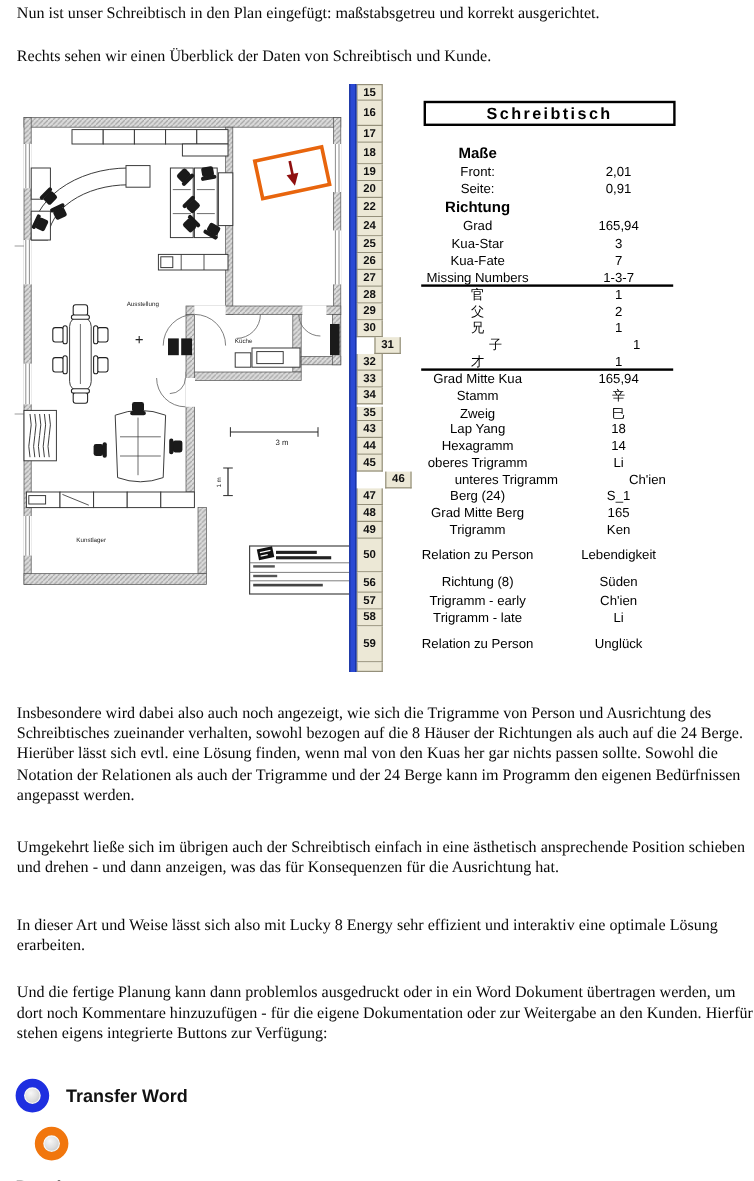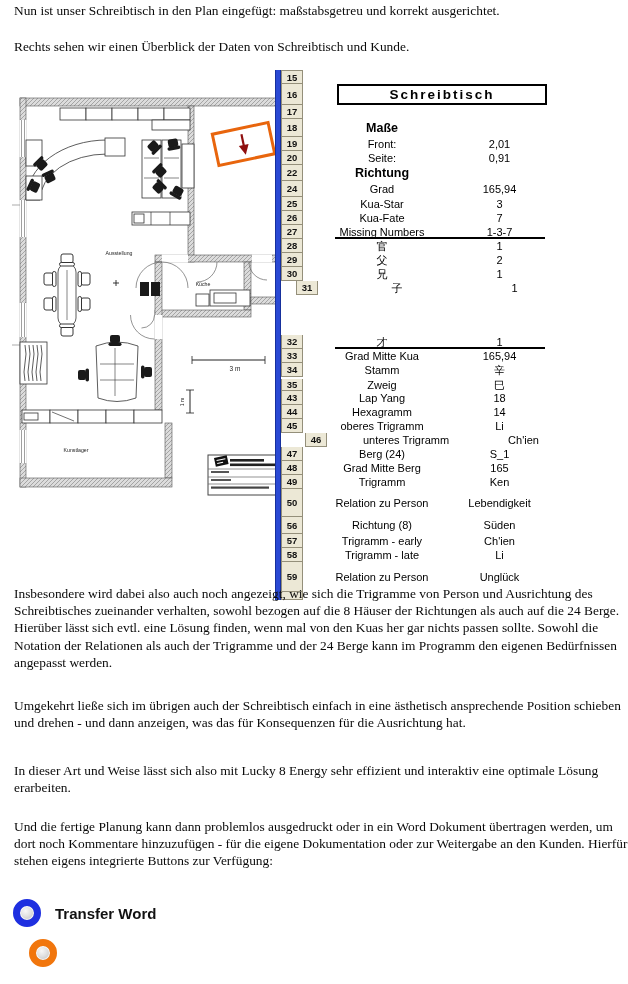--- a/index.html
+++ b/index.html
@@ -1,21 +1,21 @@
 <!DOCTYPE html>
 <html><head>
 <meta charset="utf-8">
 <style>
   html,body{margin:0;padding:0;background:#fff;}
   #page{position:relative;width:628px;height:984px;background:#fff;overflow:hidden;
         font-family:"Liberation Serif",serif;color:#000;}
   .para{position:absolute;left:14px;width:622px;font-size:13.4px;line-height:17.2px;color:#0a0a0a;}
 
   
-  #excel-panel{position:absolute;left:275px;top:70px;width:289px;background:#fff;
+  #excel-panel{position:absolute;left:291px;top:70px;width:289px;background:#fff;
                font-family:"Liberation Sans",sans-serif;}
   #excel-frame{position:absolute;left:0;top:0;bottom:0;width:6px;background:#2a49d4;
                border-left:1px solid #16309c;border-right:1px solid #16309c;box-sizing:border-box;}
   #excel-rows{margin-left:6px;}
   .prow{display:flex;align-items:stretch;}
   .pnum{width:22px;flex:0 0 22px;background:#ece8d6;border:1px solid #948f7a;border-top:none;
         display:flex;align-items:center;justify-content:center;
         font-size:9.5px;font-weight:600;color:#111;box-sizing:border-box;}
   .prow:first-child .pnum{border-top:1px solid #948f7a;}
   .pcontent{flex:1;display:flex;align-items:center;padding-left:9px;position:relative;}
@@ -382,21 +382,21 @@
             <div class="cell val">1</div>
           </div>
         </div>
         <div class="prow" style="height: 14px; padding-left: 15px;">
           <div class="pnum">31</div>
           <div class="pcontent">
             <div class="cell lbl">子</div>
             <div class="cell val">1</div>
           </div>
         </div>
-        <div class="prow" style="height: 14px; margin-top: 40px;">
+        <div class="prow" style="height: 14px;">
           <div class="pnum">32</div>
           <div class="pcontent rule">
             <div class="cell lbl">才</div>
             <div class="cell val">1</div>
           </div>
         </div>
         <div class="prow" style="height: 14px;">
           <div class="pnum">33</div>
           <div class="pcontent">
             <div class="cell lbl">Grad Mitte Kua</div>

